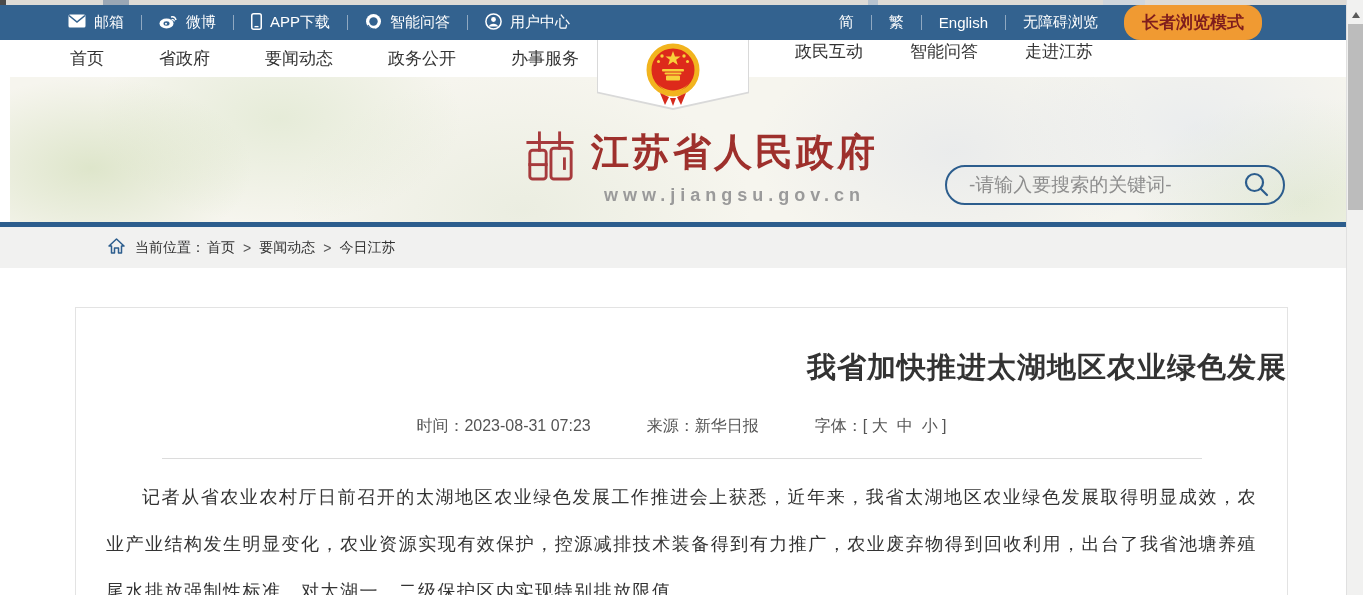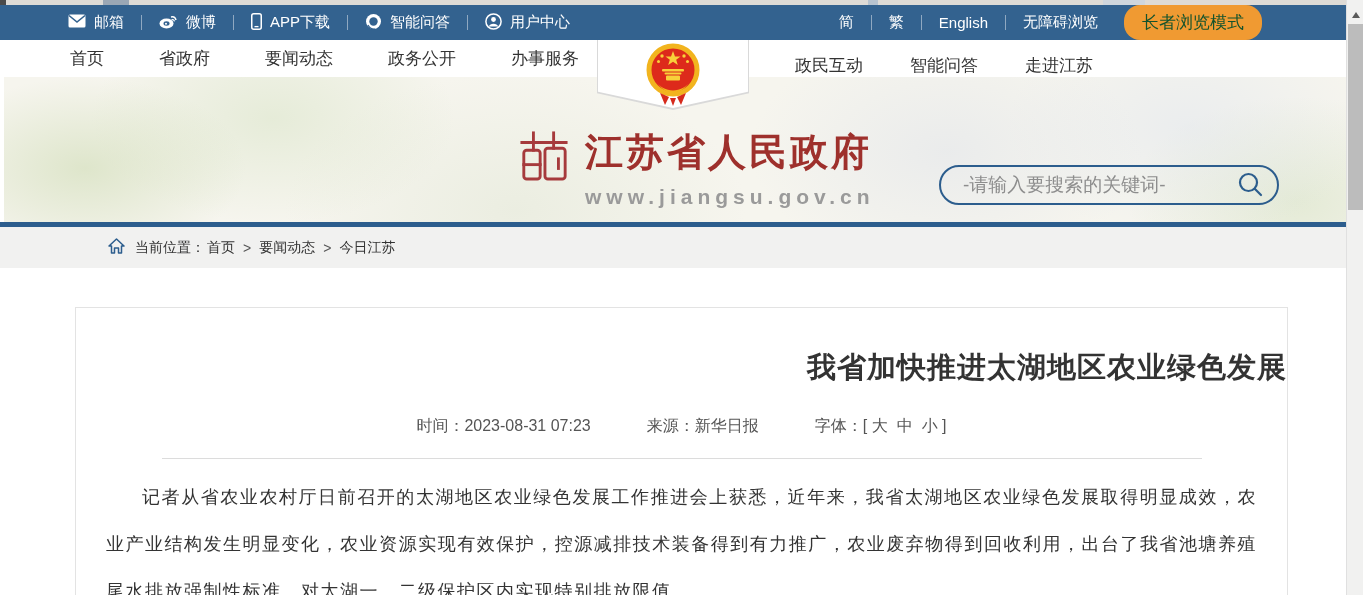--- a/index.html
+++ b/index.html
@@ -14,52 +14,52 @@
   .browser-strip .frag3 { position:absolute; left:868px; top:0; width:10px; height:5px; background:#b7c3cf; }
   .browser-strip .frag4 { position:absolute; left:1103px; top:0; width:42px; height:5px; background:#cfd6dd; }
 
   
   .topbar { position:absolute; left:0; top:5px; width:1346px; height:35px; background:#33628f;
             display:flex; align-items:center; padding-left:68px; color:#fff; }
   .quick-link { display:flex; align-items:center; gap:8px; font-size:15px; color:#fff; cursor:pointer; white-space:nowrap; }
   .tb-sep { width:1px; height:15px; background:rgba(255,255,255,.45); margin:0 17px; }
   .tb-right { margin-left:auto; display:flex; align-items:center; }
   .lang-link { font-size:15px; color:#fff; cursor:pointer; white-space:nowrap; }
-  .elder-btn { margin-left:26px; margin-right:84px; background:#f09a32; color:#14532d; font-weight:normal;
+  .elder-btn { margin-left:26px; margin-right:84px; background:#f09a32; color:#7f1d1d; font-weight:bold;
                font-size:17px; border:none; border-radius:16px; padding:6px 18px; cursor:pointer; white-space:nowrap; }
 
   
   .navbar { position:absolute; left:0; top:40px; width:1346px; height:37px; background:#fff;
             display:flex; align-items:center; padding-left:70px; }
   .nav-item { font-size:17px; color:#333; margin-right:55px; cursor:pointer; white-space:nowrap; }
-  .nav-right { position:absolute; left:795px; top:0; height:37px; display:flex; align-items:flex-end; gap:47px; }
+  .nav-right { position:absolute; left:795px; top:0; height:37px; display:flex; align-items:flex-start; gap:47px; }
   .nav-right .nav-item { margin-right:0; }
 
   
   .badge-outer { position:absolute; left:597px; top:40px; width:152px; height:70px;
                  background:#d9d9d9; clip-path:polygon(0 0,100% 0,100% 76%,50% 100%,0 76%); z-index:5; }
   .badge-inner { position:absolute; left:1px; top:0; width:150px; height:68px; background:#fff;
                  clip-path:polygon(0 0,100% 0,100% 76%,50% 100%,0 76%); display:flex; justify-content:center; }
   .emblem { margin-top:3px; }
 
   
-  .banner { position:absolute; left:4px; top:77px; width:1346px; height:166px;
+  .banner { position:absolute; left:10px; top:77px; width:1346px; height:166px;
     background:
       radial-gradient(ellipse 230px 130px at 6% 55%, rgba(198,214,168,.50), transparent 70%),
       radial-gradient(ellipse 260px 150px at 20% 25%, rgba(210,224,190,.45), transparent 70%),
       radial-gradient(ellipse 320px 190px at 38% 80%, rgba(226,231,214,.55), transparent 72%),
       radial-gradient(ellipse 280px 170px at 70% 45%, rgba(216,221,232,.40), transparent 70%),
       radial-gradient(ellipse 260px 160px at 88% 30%, rgba(221,227,238,.45), transparent 70%),
       radial-gradient(ellipse 240px 150px at 96% 75%, rgba(206,221,184,.45), transparent 70%),
       #f6f5ee; }
   .brand { position:absolute; left:515px; top:50px; display:flex; align-items:flex-start; }
   .brand-text { margin-left:16px; }
   .site-name { font-size:38px; font-weight:bold; color:#9e302c; letter-spacing:3px;
                font-family:"Liberation Serif","DejaVu Serif",serif; white-space:nowrap; }
-  .site-url { margin-top:7px; text-align:center; font-size:21px; font-weight:bold; color:#9a9a9a; letter-spacing:5px; }
+  .site-url { margin-top:7px; text-align:center; font-size:18px; font-weight:bold; color:#9a9a9a; letter-spacing:5px; }
 
   .search-box { position:absolute; left:935px; top:88px; width:340px; height:40px; border:2px solid #2c5d8d;
                 border-radius:21px; display:flex; align-items:center; background:transparent; }
   .search-input { flex:1; border:none; outline:none; background:transparent; font-size:19px; color:#444;
                   padding-left:22px; font-family:inherit; }
   .search-input::placeholder { color:#8d8d8d; opacity:1; }
   .search-btn { border:none; background:transparent; padding:0 14px 0 6px; cursor:pointer; display:flex; align-items:center; }
 
   .blue-line { position:absolute; left:0; top:222px; width:1346px; height:5px; background:#2c5d8d; }
 

